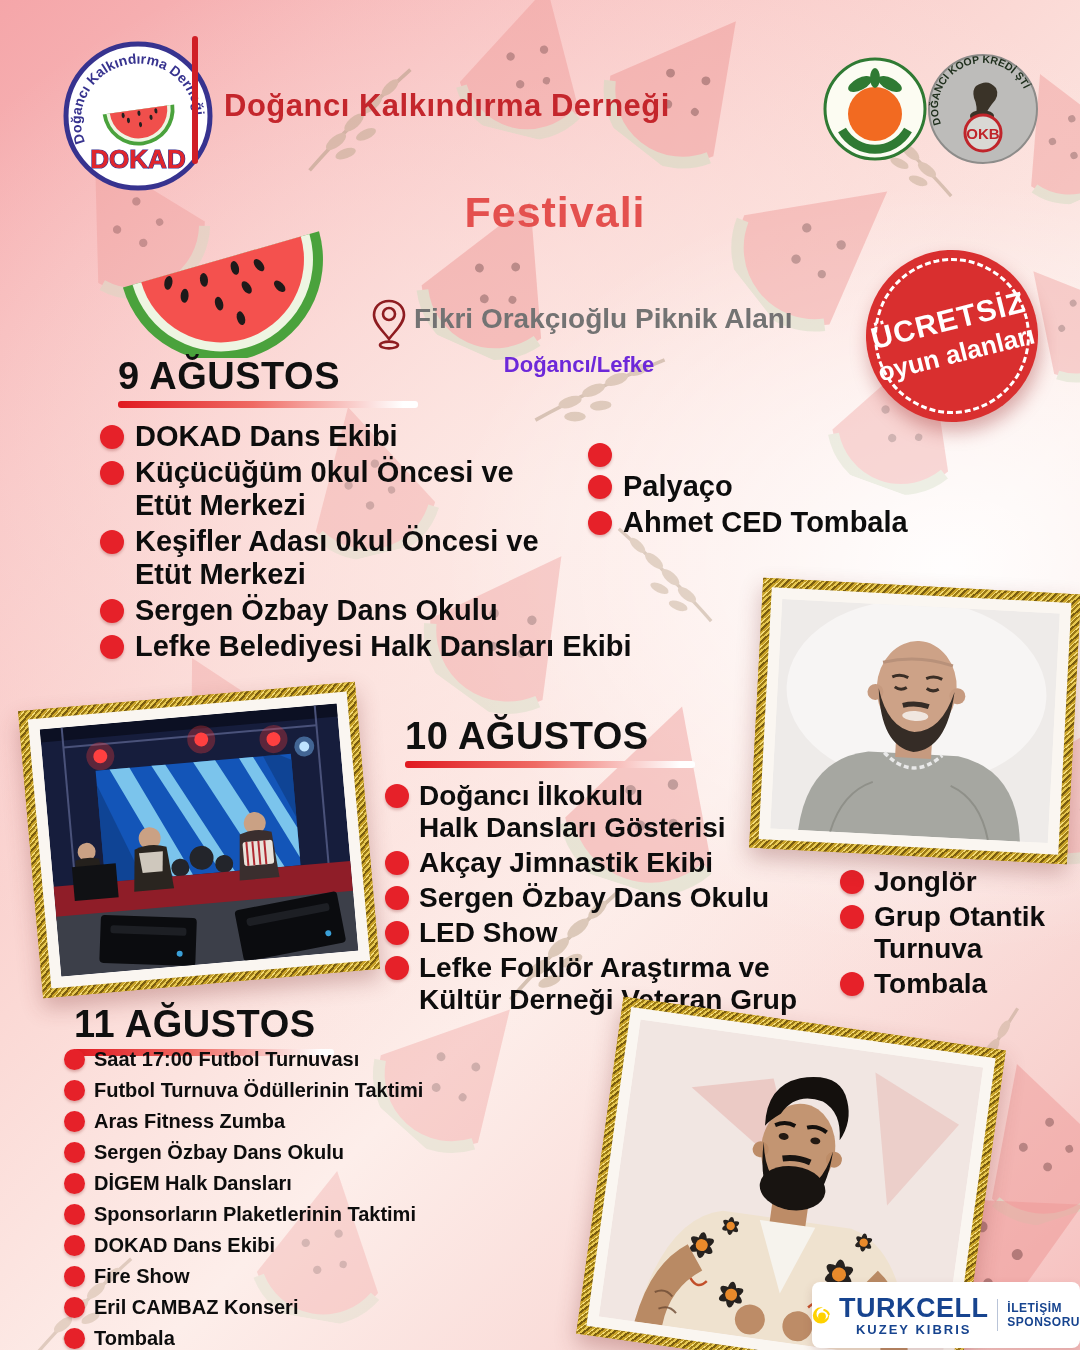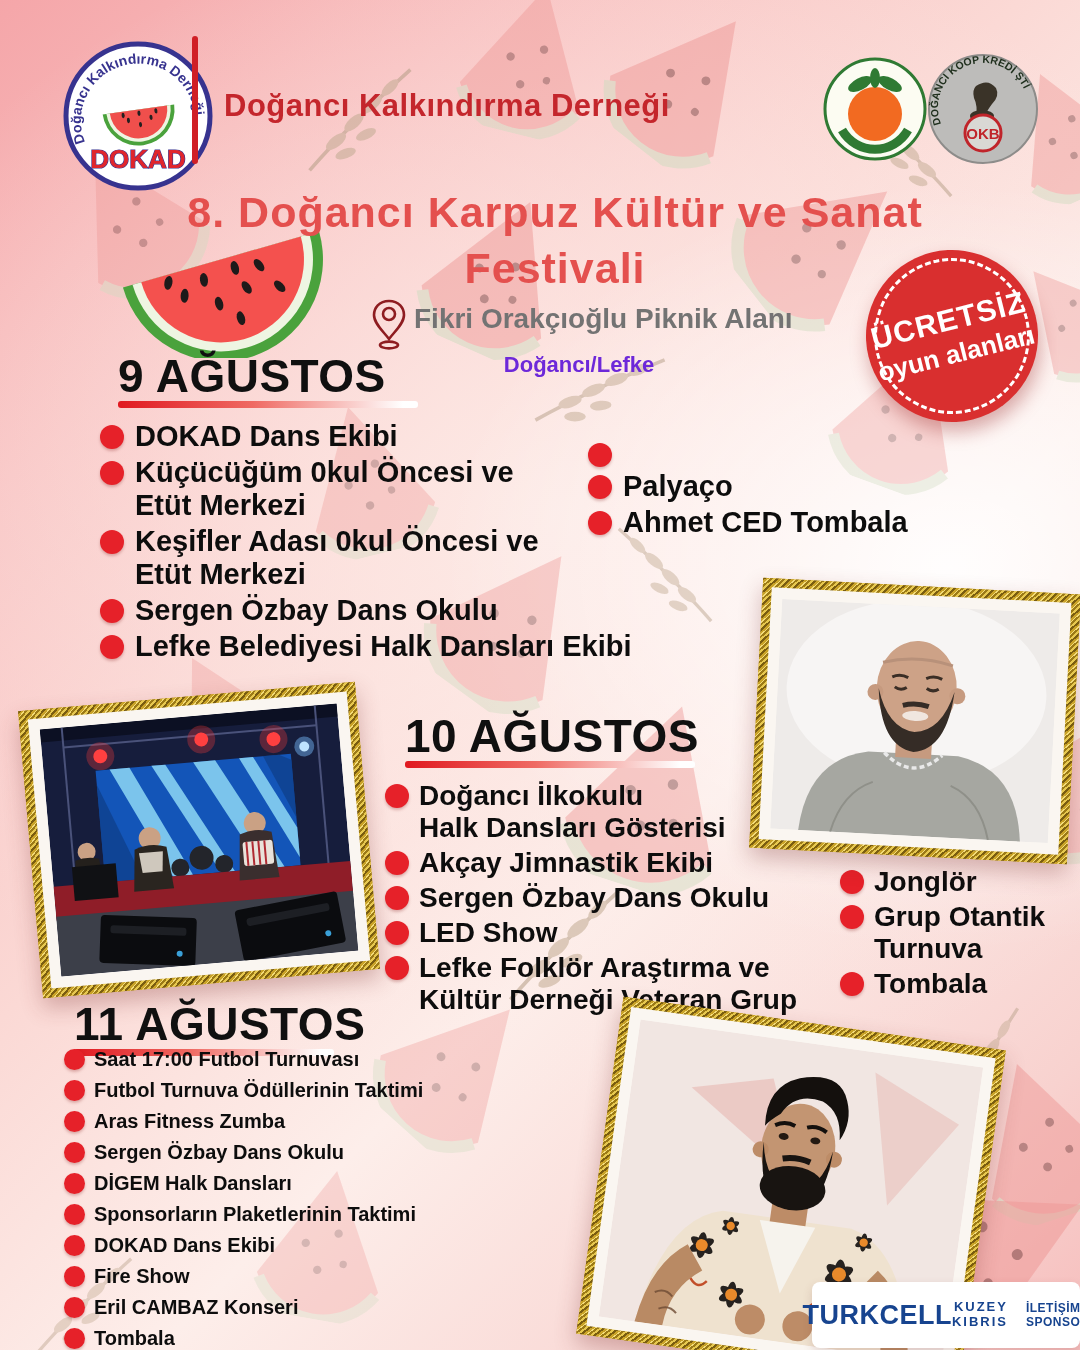--- a/index.html
+++ b/index.html
@@ -27,21 +27,21 @@
 
   
   .badge{left:866px;top:250px;width:172px;height:172px;border-radius:50%;background:#d92f2f;
     transform:rotate(-14deg);display:flex;flex-direction:column;align-items:center;justify-content:center;
     color:#fff;font-weight:700;box-shadow:0 10px 18px rgba(150,30,30,.35);}
   .badge::before{content:"";position:absolute;inset:8px;border:3px dashed #fff;border-radius:50%;}
   .badge .b1{font-size:30px;letter-spacing:1px;}
   .badge .b2{font-size:26px;margin-top:2px;}
 
   
-  .day-heading{font-size:46px;font-weight:700;color:#101010;letter-spacing:.5px;line-height:40px;white-space:nowrap;}
+  .day-heading{font-size:38px;font-weight:700;color:#101010;letter-spacing:.5px;line-height:40px;white-space:nowrap;}
   .heading-underline{height:7px;border-radius:3px;margin-top:5px;background:linear-gradient(90deg,#e01920 0%,#ef6a63 45%,#ffffff 95%);}
 
   .event-list{display:flex;flex-direction:column;}
   .bullet-item{display:flex;align-items:flex-start;color:#0d0d0d;font-weight:700;white-space:nowrap;}
   .bullet{border-radius:50%;background:#e62129;flex:none;box-shadow:0 2px 3px rgba(120,0,0,.25);}
   .size-lg .bullet-item{font-size:29px;line-height:33px;margin-bottom:3px;}
   .size-lg .bullet{width:24px;height:24px;margin:5px 11px 0 0;}
   .size-md .bullet-item{font-size:28px;line-height:32px;margin-bottom:3px;}
   .size-md .bullet{width:24px;height:24px;margin:4px 10px 0 0;}
   .size-sm .bullet-item{font-size:20px;line-height:31px;margin-bottom:0px;}
@@ -52,21 +52,21 @@
     background:
       repeating-linear-gradient(135deg,#7a5d10 0 2px,#c9a227 2px 4px,#f3dc7a 4px 5px,#9c7a16 5px 7px,#e7c84f 7px 9px),
       #c9a227;
     box-shadow:0 10px 22px rgba(120,40,40,.3);}
   .photo .matte{background:#faf6f1;padding:11px;}
   .photo svg{display:block;}
 
   
   .sponsor{left:812px;top:1282px;width:268px;height:66px;background:#fff;border-radius:8px;
     display:flex;align-items:center;justify-content:center;gap:9px;box-shadow:0 4px 10px rgba(120,60,60,.18);}
-  .sponsor .brandcol{display:flex;flex-direction:row;align-items:center;text-align:right;}
+  .sponsor .brandcol{display:flex;flex-direction:column;align-items:center;}
   .sponsor .brand{font-size:27px;font-weight:700;color:#17448f;letter-spacing:.5px;}
   .sponsor .region{font-size:13px;font-weight:700;color:#17448f;letter-spacing:2px;margin-top:-2px;}
   .sponsor .divider{width:2px;height:32px;background:#b9c4d8;}
   .sponsor .tag{font-size:12px;font-weight:700;color:#17448f;letter-spacing:.5px;}
 </style>
 </head>
 <body>
 
 <svg width="0" height="0" style="position:absolute">
   <defs>
@@ -241,21 +241,20 @@
         <ellipse cx="120" cy="132" rx="4" ry="7"></ellipse>
         <ellipse cx="166" cy="112" rx="4" ry="7" transform="rotate(-30 166 112)"></ellipse>
         <ellipse cx="60" cy="78" rx="4" ry="7" transform="rotate(26 60 78)"></ellipse>
         <ellipse cx="128" cy="82" rx="4" ry="7"></ellipse>
       </g>
     </g>
   </svg>
 </div>
 
 <div class="abs fest-title" style="left:140px;top:184px">
-  <div>8. Doğancı Karpuz Kültür ve Sanat</div>
   <div>Festivali</div>
 </div>
 
 <div class="abs" style="left:370px;top:298px">
   <svg width="38" height="52" viewBox="0 0 38 52" fill="none" stroke="#8e1c20" stroke-width="2.6">
     <path d="M19 3 C9 3 4 10 4 17 C4 26 14 34 19 41 C24 34 34 26 34 17 C34 10 29 3 19 3 Z"></path>
     <circle cx="19" cy="16" r="6"></circle>
     <ellipse cx="19" cy="47" rx="9" ry="3.4"></ellipse>
   </svg>
 </div>

